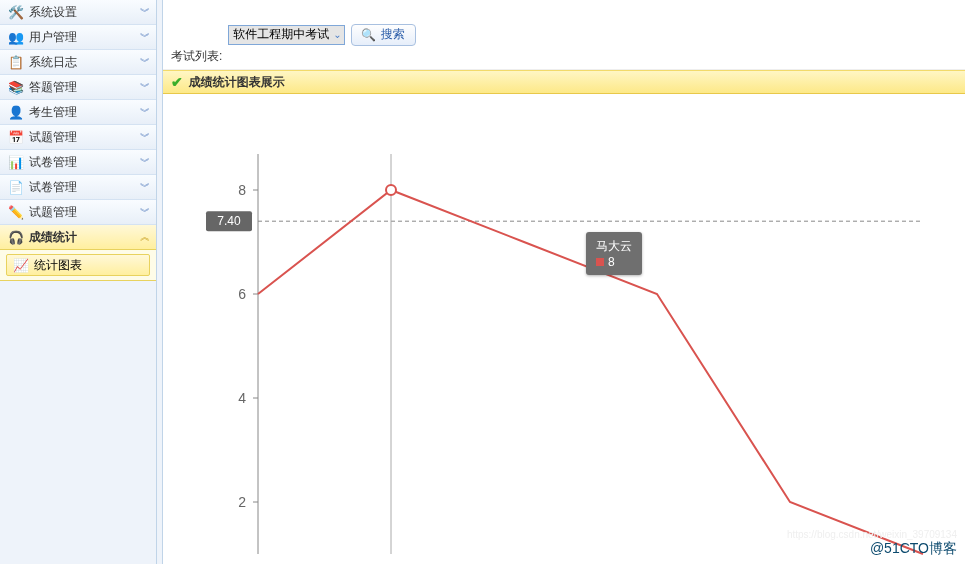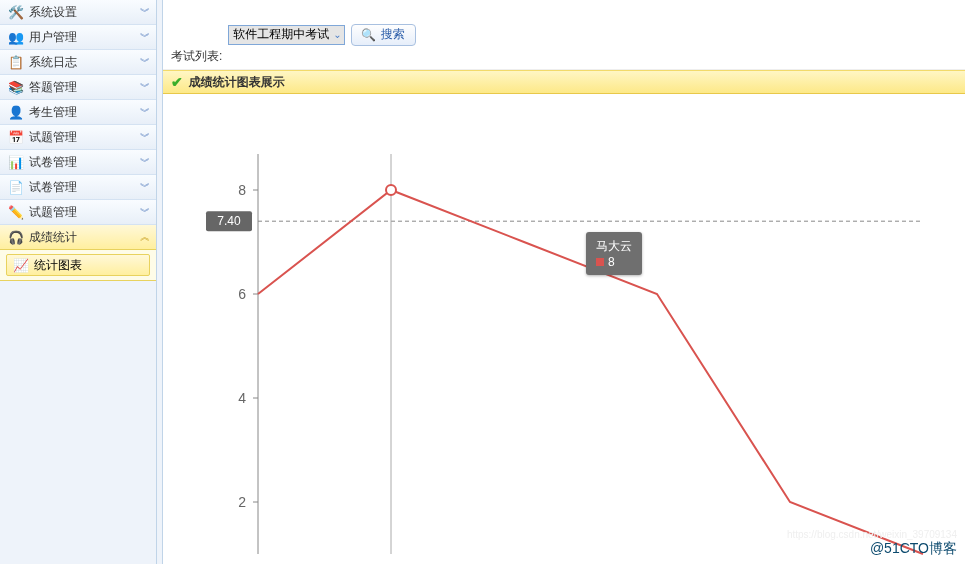--- a/index.html
+++ b/index.html
@@ -3,21 +3,21 @@
 <meta charset="utf-8">
 <style>
 * { box-sizing: border-box; margin: 0; padding: 0; }
 body { font-family: "Microsoft YaHei", Arial, sans-serif; font-size: 12px; background: #fff; width: 965px; height: 564px; overflow: hidden; position: relative; }
 .layout { display: flex; height: 564px; }
 .sidebar { width: 157px; background: #eef3fa; border-right: 1px solid #c0d4e8; flex-shrink: 0; }
 .sidebar-item { display: flex; align-items: center; justify-content: space-between; height: 25px; padding: 0 6px 0 8px; border-bottom: 1px solid #d4e2f2; background: linear-gradient(#f9fcff, #e8eff8); cursor: pointer; }
 .sidebar-item.active { background: linear-gradient(#fff8d8, #ffef9f); border-bottom: 1px solid #e8d25e; }
 .sidebar-item-left { display: flex; align-items: center; gap: 5px; }
 .sidebar-label { color: #333; }
-.sidebar-item.active .sidebar-label { font-weight: normal; color: #333; }
+.sidebar-item.active .sidebar-label { font-weight: bold; color: #333; }
 .chevron { font-size: 10px; color: #6a8dc5; }
 .chevron.up { color: #c9a227; }
 .sidebar-sub { background: #fefce8; padding: 4px 6px; border-bottom: 1px solid #e8d25e; }
 .sidebar-sub-item { display: flex; align-items: center; gap: 5px; height: 22px; padding: 0 6px; background: linear-gradient(#fff8d8, #ffef9f); border: 1px solid #e8d25e; border-radius: 2px; cursor: pointer; }
 .icon { width: 16px; height: 16px; display: inline-flex; align-items: center; justify-content: center; font-size: 13px; }
 .vdiv { width: 6px; background: #eef3fa; border-right: 1px solid #c0d4e8; flex-shrink: 0; }
 .main { flex: 1; display: flex; flex-direction: column; }
 .topbar { display: flex; align-items: center; gap: 6px; padding: 4px 8px; background: #fff; border-bottom: 1px solid #eee; }
 .topbar-label { color: #333; margin-top: 44px; }
 .dropdown { border: 1px solid #7fa7d8; background: #e5e5e5; height: 20px; display: inline-flex; align-items: center; padding: 0 2px 0 4px; gap: 4px; font-size: 12px; }

